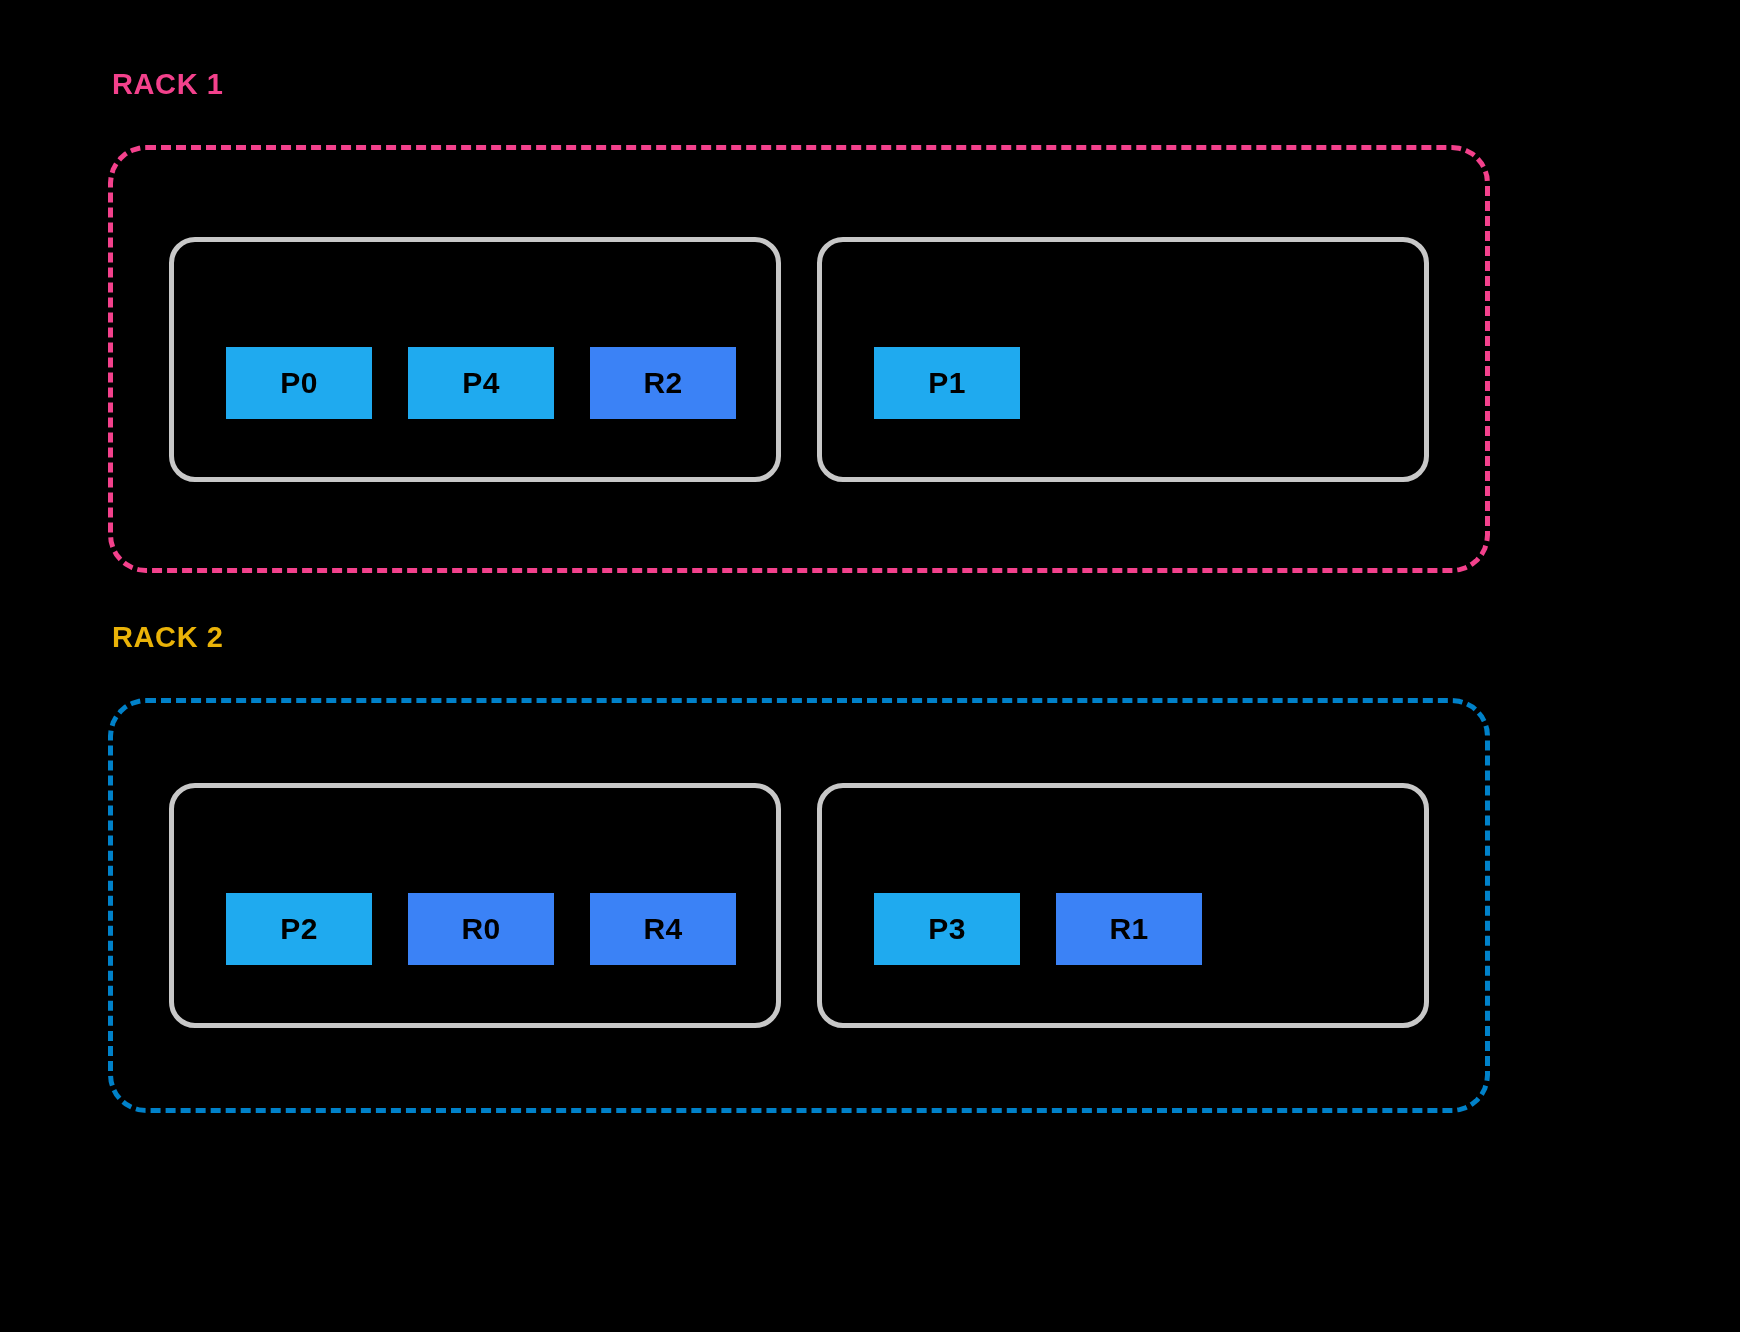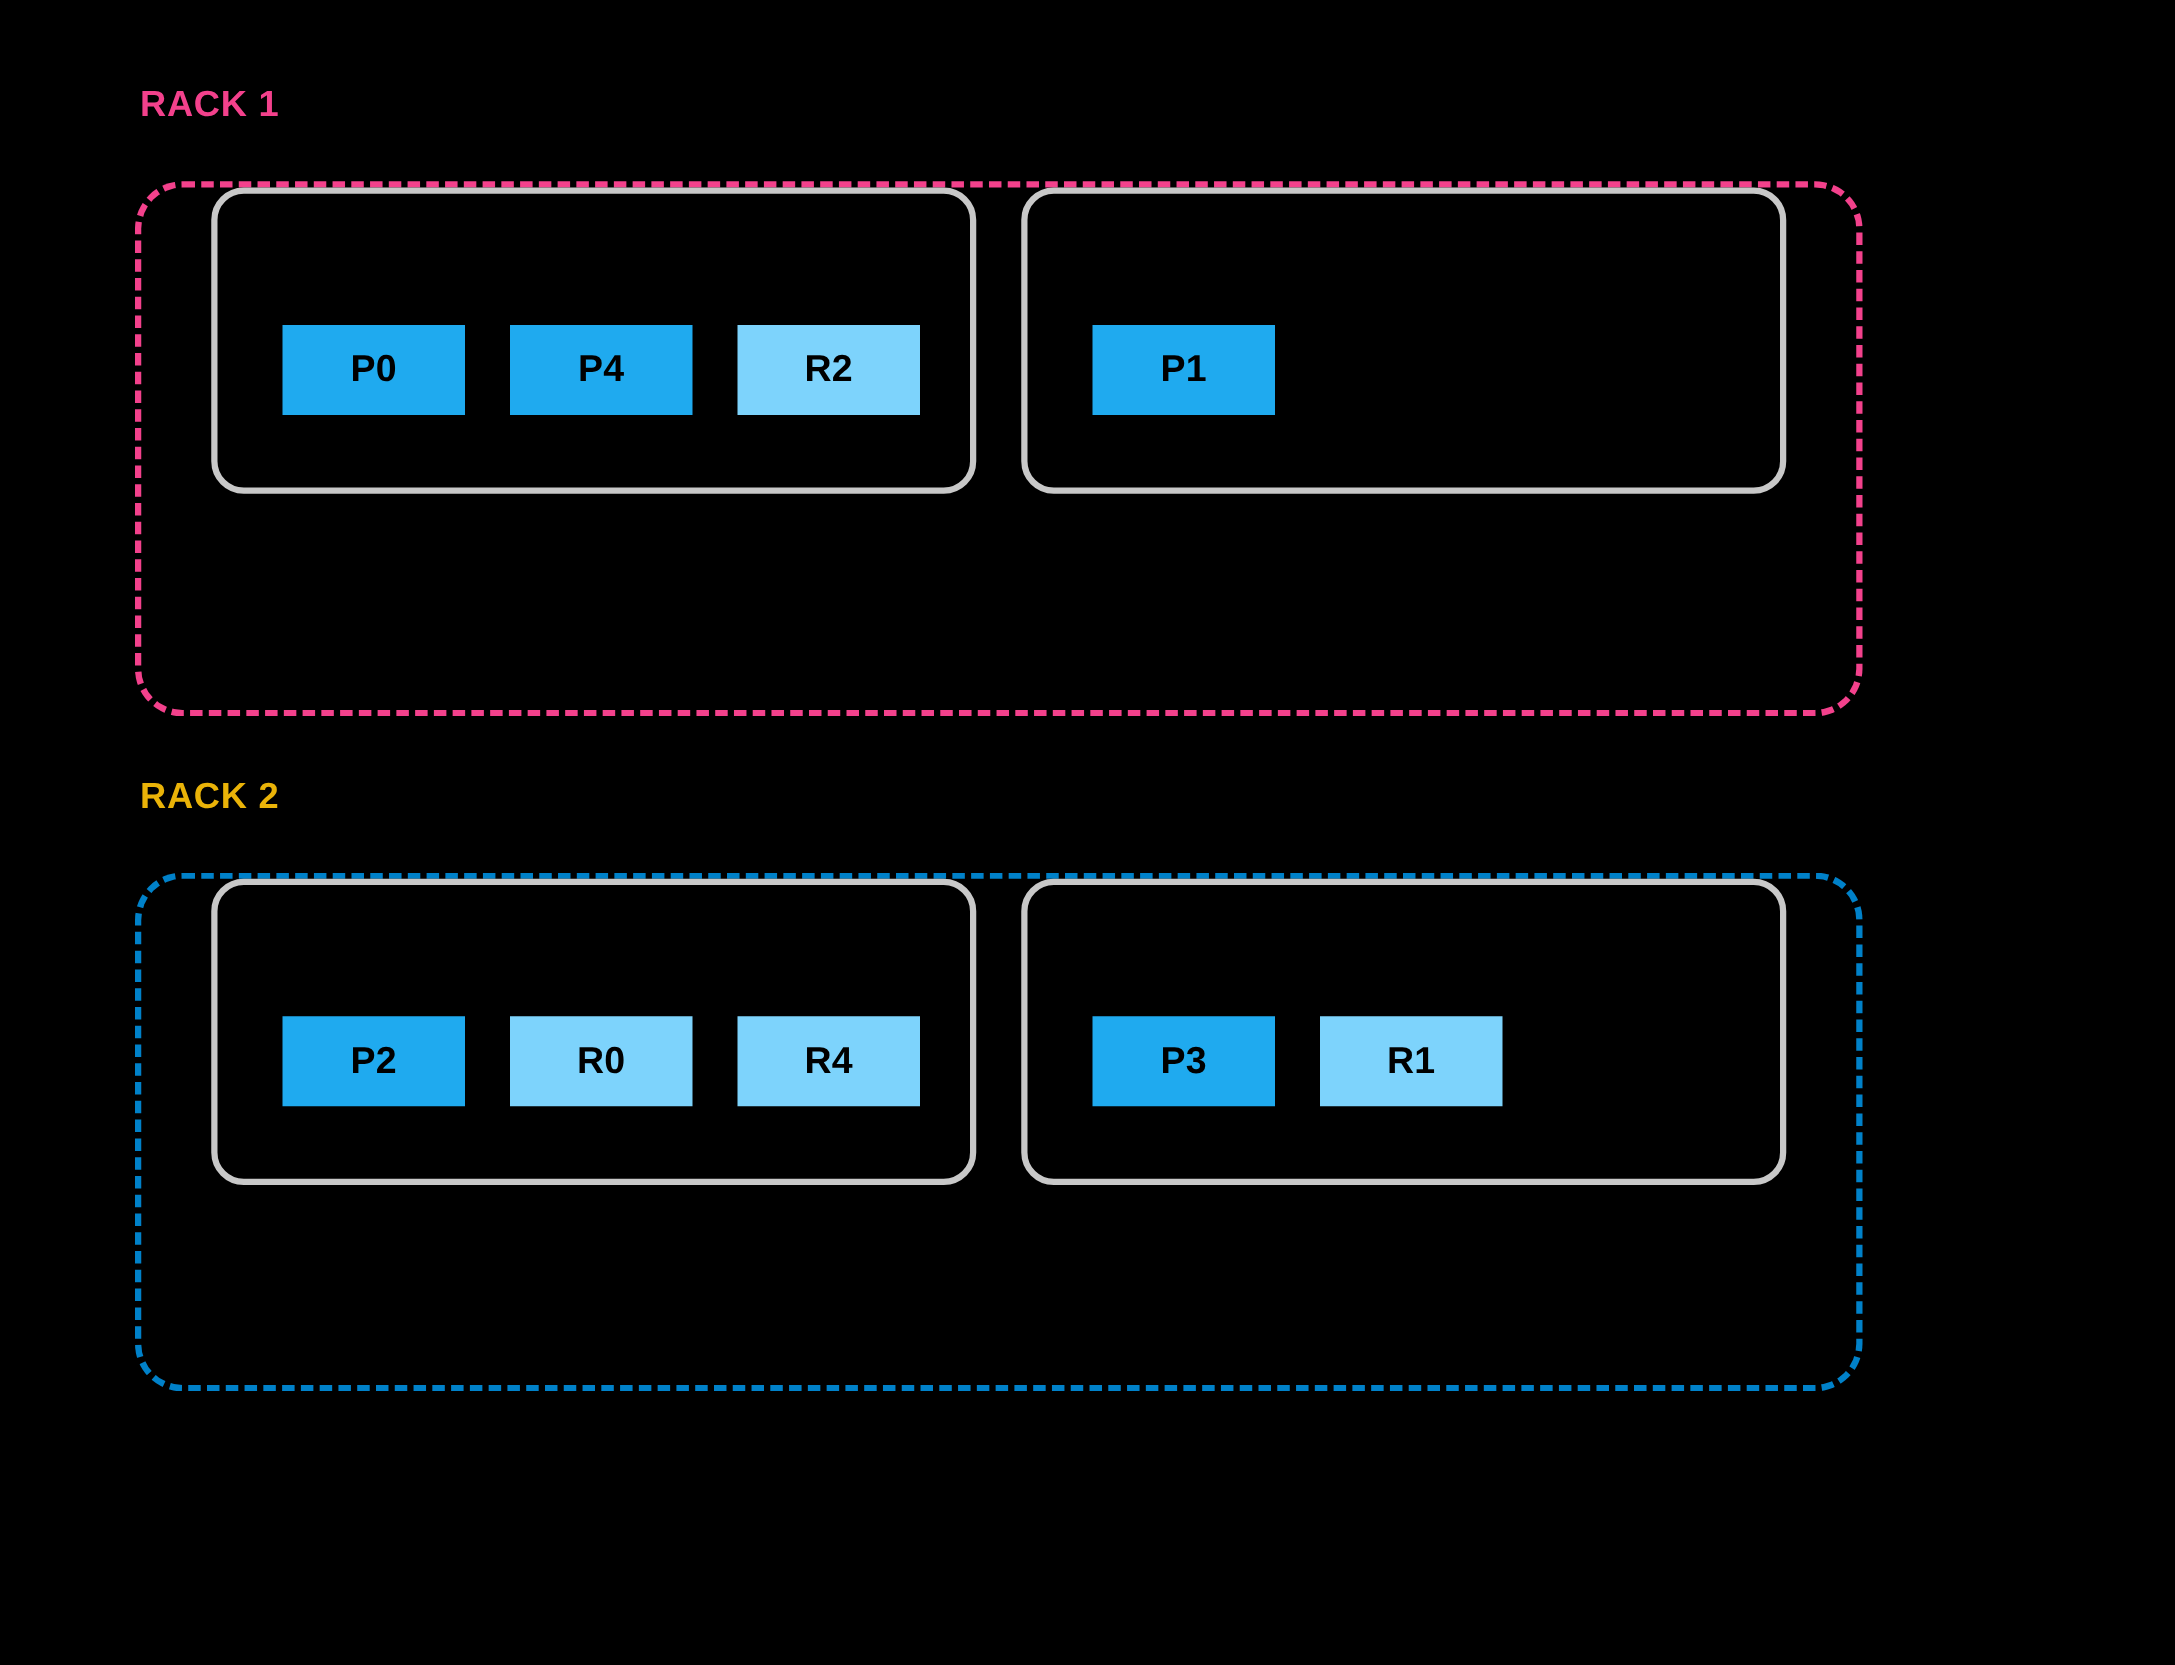--- a/index.html
+++ b/index.html
@@ -45,21 +45,21 @@
   .rack-2 .rack-label { color: #eab308; }
 
   .rack-box {
     position: relative;
     box-sizing: border-box;
     height: 428px;
     margin-top: 43px;
     border-radius: 38px;
     border: 5px dashed #F3418C;
     display: flex;
-    align-items: flex-start;
+    align-items: center;
     padding: 0 56px;
   }
   .rack-2 .rack-box {
     border-color: #0081C9;
     height: 415px;
   }
 
   
   .broker {
     box-sizing: border-box;
@@ -82,21 +82,21 @@
     display: flex;
     align-items: center;
     justify-content: center;
     font-size: 30px;
     font-weight: 700;
     color: #000000;
     letter-spacing: 0.3px;
     flex: 0 0 auto;
   }
   .chip.partition { background: #1FAAEF; }
-  .chip.replica   { background: #7dd3fc; }
+  .chip.replica   { background: #3b82f6; }
 </style>
 </head>
 <body>
 
 <div class="canvas">
 
   <section class="rack rack-1">
     <div class="rack-label">RACK 1</div>
 
     <div class="rack-box">

